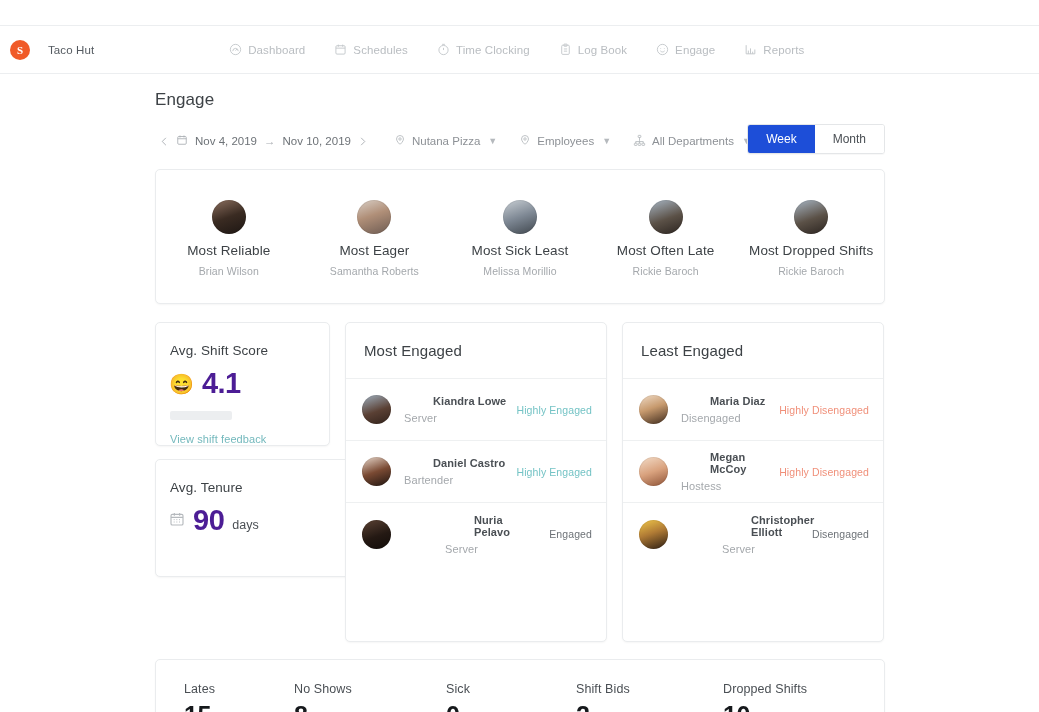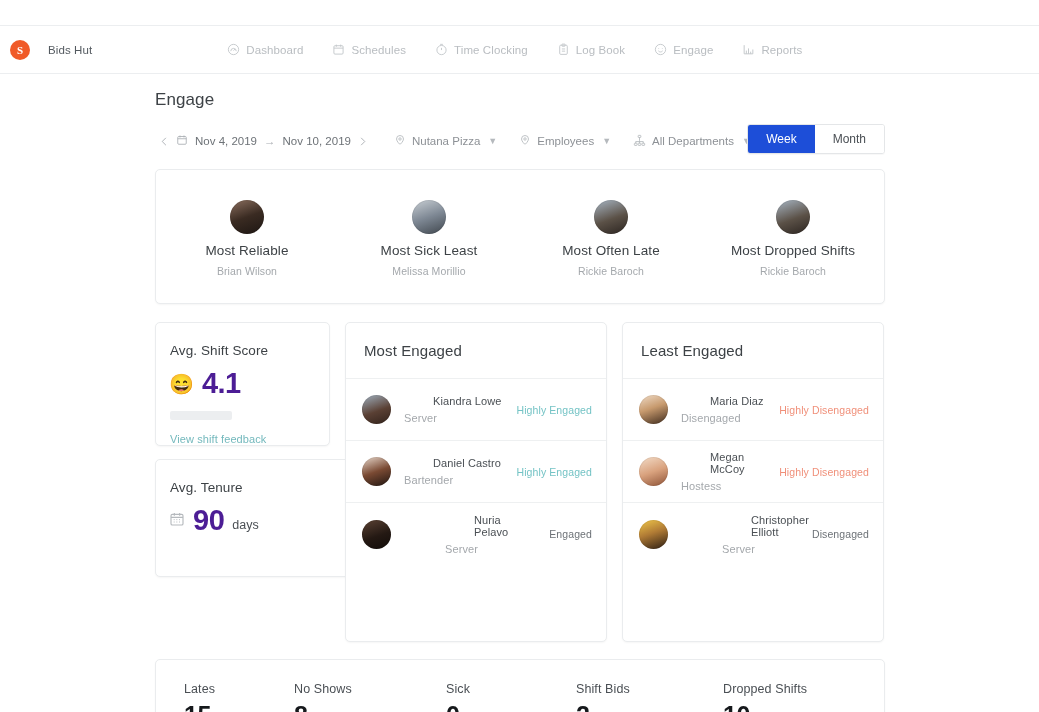--- a/index.html
+++ b/index.html
@@ -120,39 +120,39 @@
   .erow{
     height:62px; display:flex; align-items:center; padding:0 14px 0 16px;
     border-bottom:1px solid #eef0f1;
   }
   .erow:last-child{ border-bottom:none;gap:41px; }
   .erow .av{
     width:29px; height:29px; border-radius:50%; overflow:hidden; flex:0 0 auto;
     box-shadow:inset 0 0 0 1px rgba(0,0,0,.06);
   }
   .erow .who{ margin-left:13px; flex:1 1 auto; min-width:0;}
-  .erow .nm{ font-size:11px; color:#4a4f54; font-weight:normal; letter-spacing:.1px;padding-left:29px;}
+  .erow .nm{ font-size:11px; color:#4a4f54; font-weight:bold; letter-spacing:.1px;padding-left:29px;}
   .erow .rl{ font-size:11px; color:#a4a8ac; margin-top:5px; letter-spacing:.1px;}
   .erow .tag{ font-size:10.5px; white-space:nowrap; letter-spacing:.1px;}
 
   
   #bottom{ left:155px; top:585px; width:730px; height:97px; }
   .stats-row{ display:flex; height:100%; padding:22px 0 0 28px;}
   .stat{ width:100px; }
   .stat .lbl{ font-size:12.5px; color:#4a4f54; letter-spacing:.1px;}
   .stat .num{ font-size:25px; font-weight:bold; color:#16191c; margin-top:5px; letter-spacing:-.4px;}
 </style>
 </head>
 <body>
 
 <div class="topnav">
   <div class="brand-logo">
     <span>S</span>
   </div>
-  <div class="brand-name">Bids Hut</div>
+  <div class="brand-name">Taco Hut</div>
 
   <div class="nav-items">
     <div class="nav-item">
       <span>
           <svg width="13" height="13" viewBox="0 0 24 24" fill="none" stroke="#c3c7cb" stroke-width="1.7">
             <circle cx="12" cy="12" r="9.5"></circle>
             <path d="M7 15a5 5 0 0110 0"></path>
             <path d="M12 14l3-3"></path>
           </svg>
         </span>
@@ -272,20 +272,25 @@
   </div>
 
   <div class="card" id="awards">
     <div class="awards-row">
       <div class="award">
         <div class="av" style="background:linear-gradient(160deg,#8b6f5f 0%,#3a2b22 50%,#1d1613 100%)"></div>
         <div class="title">Most Reliable</div>
         <div class="sub">Brian Wilson</div>
       </div>
       <div class="award">
+        <div class="av" style="background:linear-gradient(160deg,#d9cfc6 0%,#b08f78 45%,#6d5b52 100%)"></div>
+        <div class="title">Most Eager</div>
+        <div class="sub">Samantha Roberts</div>
+      </div>
+      <div class="award">
         <div class="av" style="background:linear-gradient(160deg,#c9cfd4 0%,#7e8894 50%,#3f464d 100%)"></div>
         <div class="title">Most Sick Least</div>
         <div class="sub">Melissa Morillio</div>
       </div>
       <div class="award">
         <div class="av" style="background:linear-gradient(160deg,#a8b6c4 0%,#5b5147 55%,#2b2420 100%)"></div>
         <div class="title">Most Often Late</div>
         <div class="sub">Rickie Baroch</div>
       </div>
       <div class="award">

